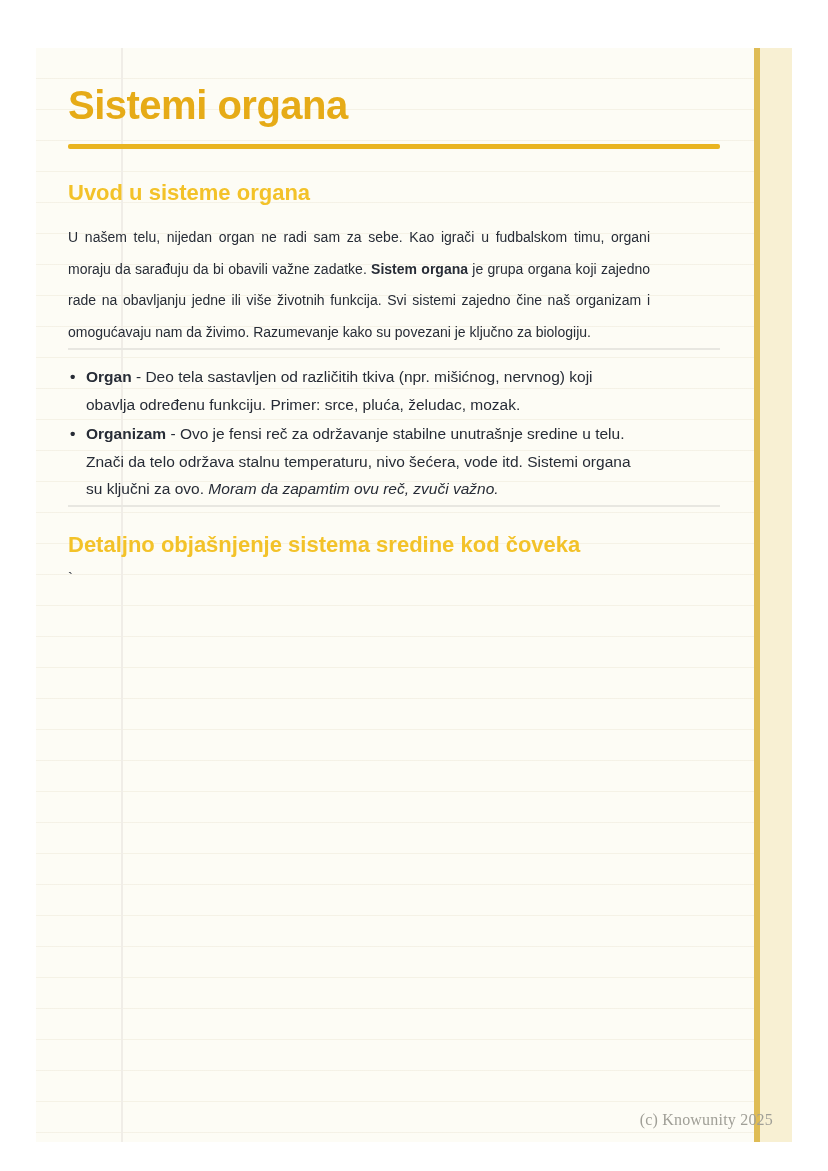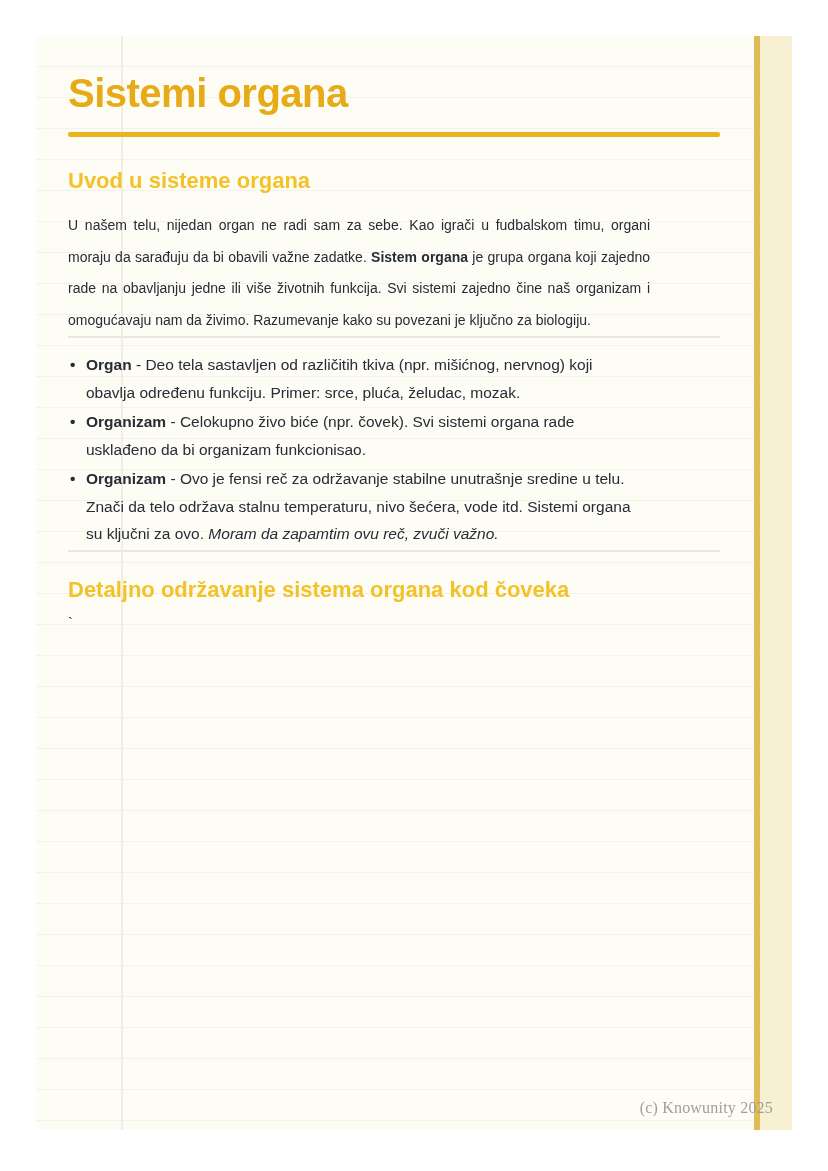--- a/index.html
+++ b/index.html
@@ -20,21 +20,21 @@
   body{
     width:828px;height:1171px;
     background:var(--canvas-background);
     font-family:"Liberation Sans", sans-serif;
     color:var(--body-text);
     overflow:hidden;
     position:relative;
   }
   .page{
     position:absolute;
-    left:36px;top:36px;
+    left:36px;top:48px;
     width:756px;height:1094px;
     background:var(--page-background);
     background-image:repeating-linear-gradient(
       to bottom,
       transparent 0px, transparent 30px,
       rgba(226,218,196,0.30) 30px, rgba(226,218,196,0.30) 31px);
   }
   .margin-line{
     position:absolute;left:85px;top:0;bottom:0;width:2px;
     background:var(--margin-line);
@@ -116,24 +116,23 @@
     <h1>Sistemi organa</h1>
     <div class="rule"></div>
 
     <h2 class="h2-first">Uvod u sisteme organa</h2>
     <p class="para justify"><span>U našem telu, nijedan organ ne radi sam za sebe. Kao igrači u fudbalskom timu, organi moraju da sarađuju da bi obavili važne zadatke. </span><strong>Sistem organa</strong><span> je grupa organa koji zajedno rade na obavljanju jedne ili više životnih funkcija. Svi sistemi zajedno čine naš organizam i omogućavaju nam da živimo. Razumevanje kako su povezani je ključno za biologiju.</span></p>
 
     <hr class="divider div-1">
 
     <ul class="defs">
       <li><strong>Organ</strong><span> - Deo tela sastavljen od različitih tkiva (npr. mišićnog, nervnog) koji obavlja određenu funkciju. Primer: srce, pluća, želudac, mozak.</span><em></em></li>
-      <li><strong>Organizam</strong><span> - Celokupno živo biće (npr. čovek). Svi sistemi organa rade usklađeno da bi organizam funkcionisao.</span><em></em></li>
       <li><strong>Organizam</strong><span> - Ovo je fensi reč za održavanje stabilne unutrašnje sredine u telu. Znači da telo održava stalnu temperaturu, nivo šećera, vode itd. Sistemi organa su ključni za ovo. </span><em>Moram da zapamtim ovu reč, zvuči važno.</em></li>
     </ul>
 
     <hr class="divider div-2">
 
-    <h2 class="h2-last">Detaljno održavanje sistema organa kod čoveka</h2>
+    <h2 class="h2-last">Detaljno objašnjenje sistema sredine kod čoveka</h2>
     <p class="para stray">`</p>
   </div>
 
   <div class="footer">(c) Knowunity 2025</div>
 </div>
 
 </body></html>

